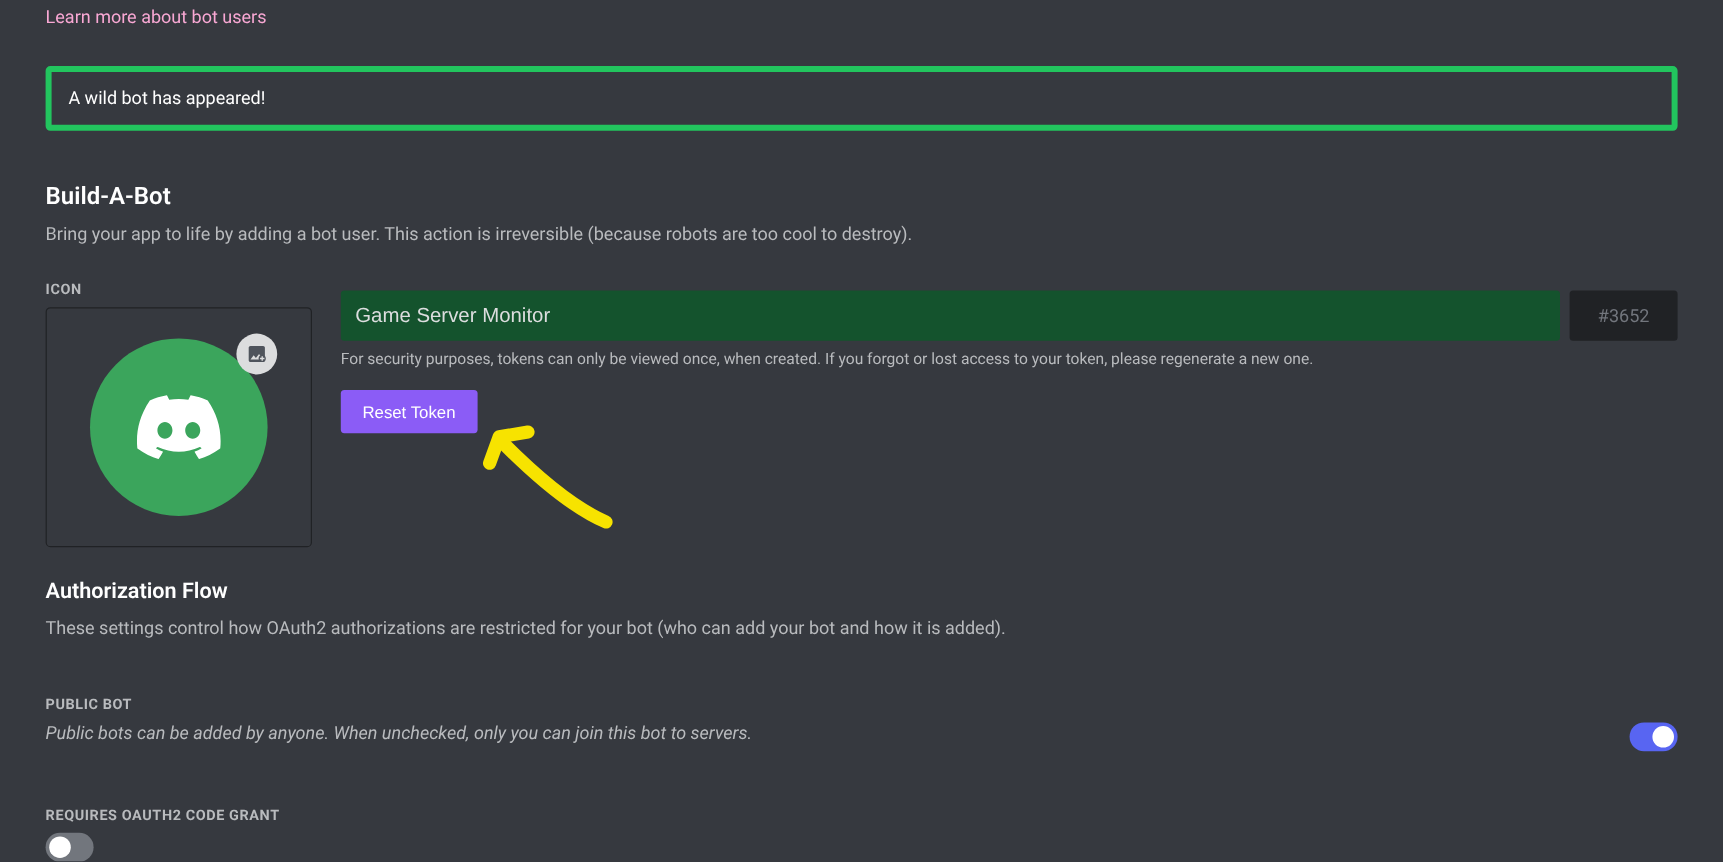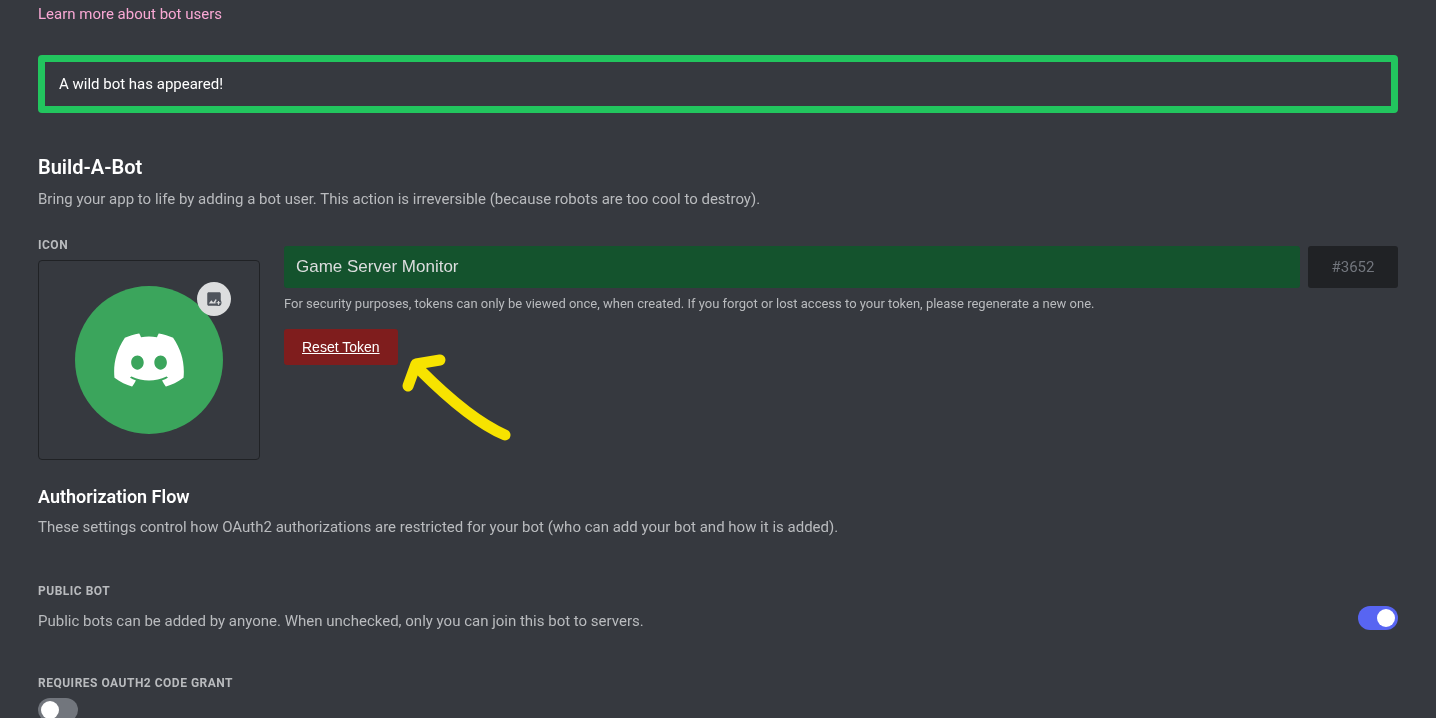--- a/index.html
+++ b/index.html
@@ -17,21 +17,21 @@
       padding: 0 38px;
     }
     .link {
       color: #f9a8d4;
       font-size: 15px;
       display: inline-block;
       margin-top: 5px;
       cursor: pointer;
     }
     .alert-box {
-      border: 7px solid #22c55e;
+      border: 5px solid #22c55e;
       border-radius: 4px;
       padding: 13px 14px;
       margin-top: 32px;
       color: #ffffff;
       font-size: 15px;
     }
     .section-title {
       color: #ffffff;
       font-size: 20px;
       font-weight: 600;
@@ -120,49 +120,49 @@
       min-width: 90px;
       justify-content: center;
     }
     .token-note {
       color: #b9bbbe;
       font-size: 13px;
       margin-top: 8px;
       margin-bottom: 18px;
     }
     .reset-btn {
-      background-color: #7f1d1d;
+      background-color: #8b5cf6;
       color: #ffffff;
       border: none;
       padding: 10px 18px;
       border-radius: 3px;
       font-size: 14px;
       font-weight: 500;
       cursor: pointer;
-      text-decoration: underline;
     }
     .subsection-title {
       color: #ffffff;
       font-size: 18px;
       font-weight: 600;
       margin-top: 26px;
     }
     .setting-label {
       font-size: 12px;
       font-weight: 700;
       letter-spacing: 0.5px;
       color: #b9bbbe;
       text-transform: uppercase;
       margin-top: 46px;
     }
     .setting-row {
       display: flex;
       justify-content: space-between;
-      align-items: flex-end;
-      margin-top: 8px;
+      align-items: flex-start;
+      margin-top: 8px;
+      font-style: italic;
     }
     .setting-desc {
       color: #b9bbbe;
       font-size: 15px;
       flex: 1;
     }
     .toggle {
       width: 40px;
       height: 24px;
       border-radius: 12px;

